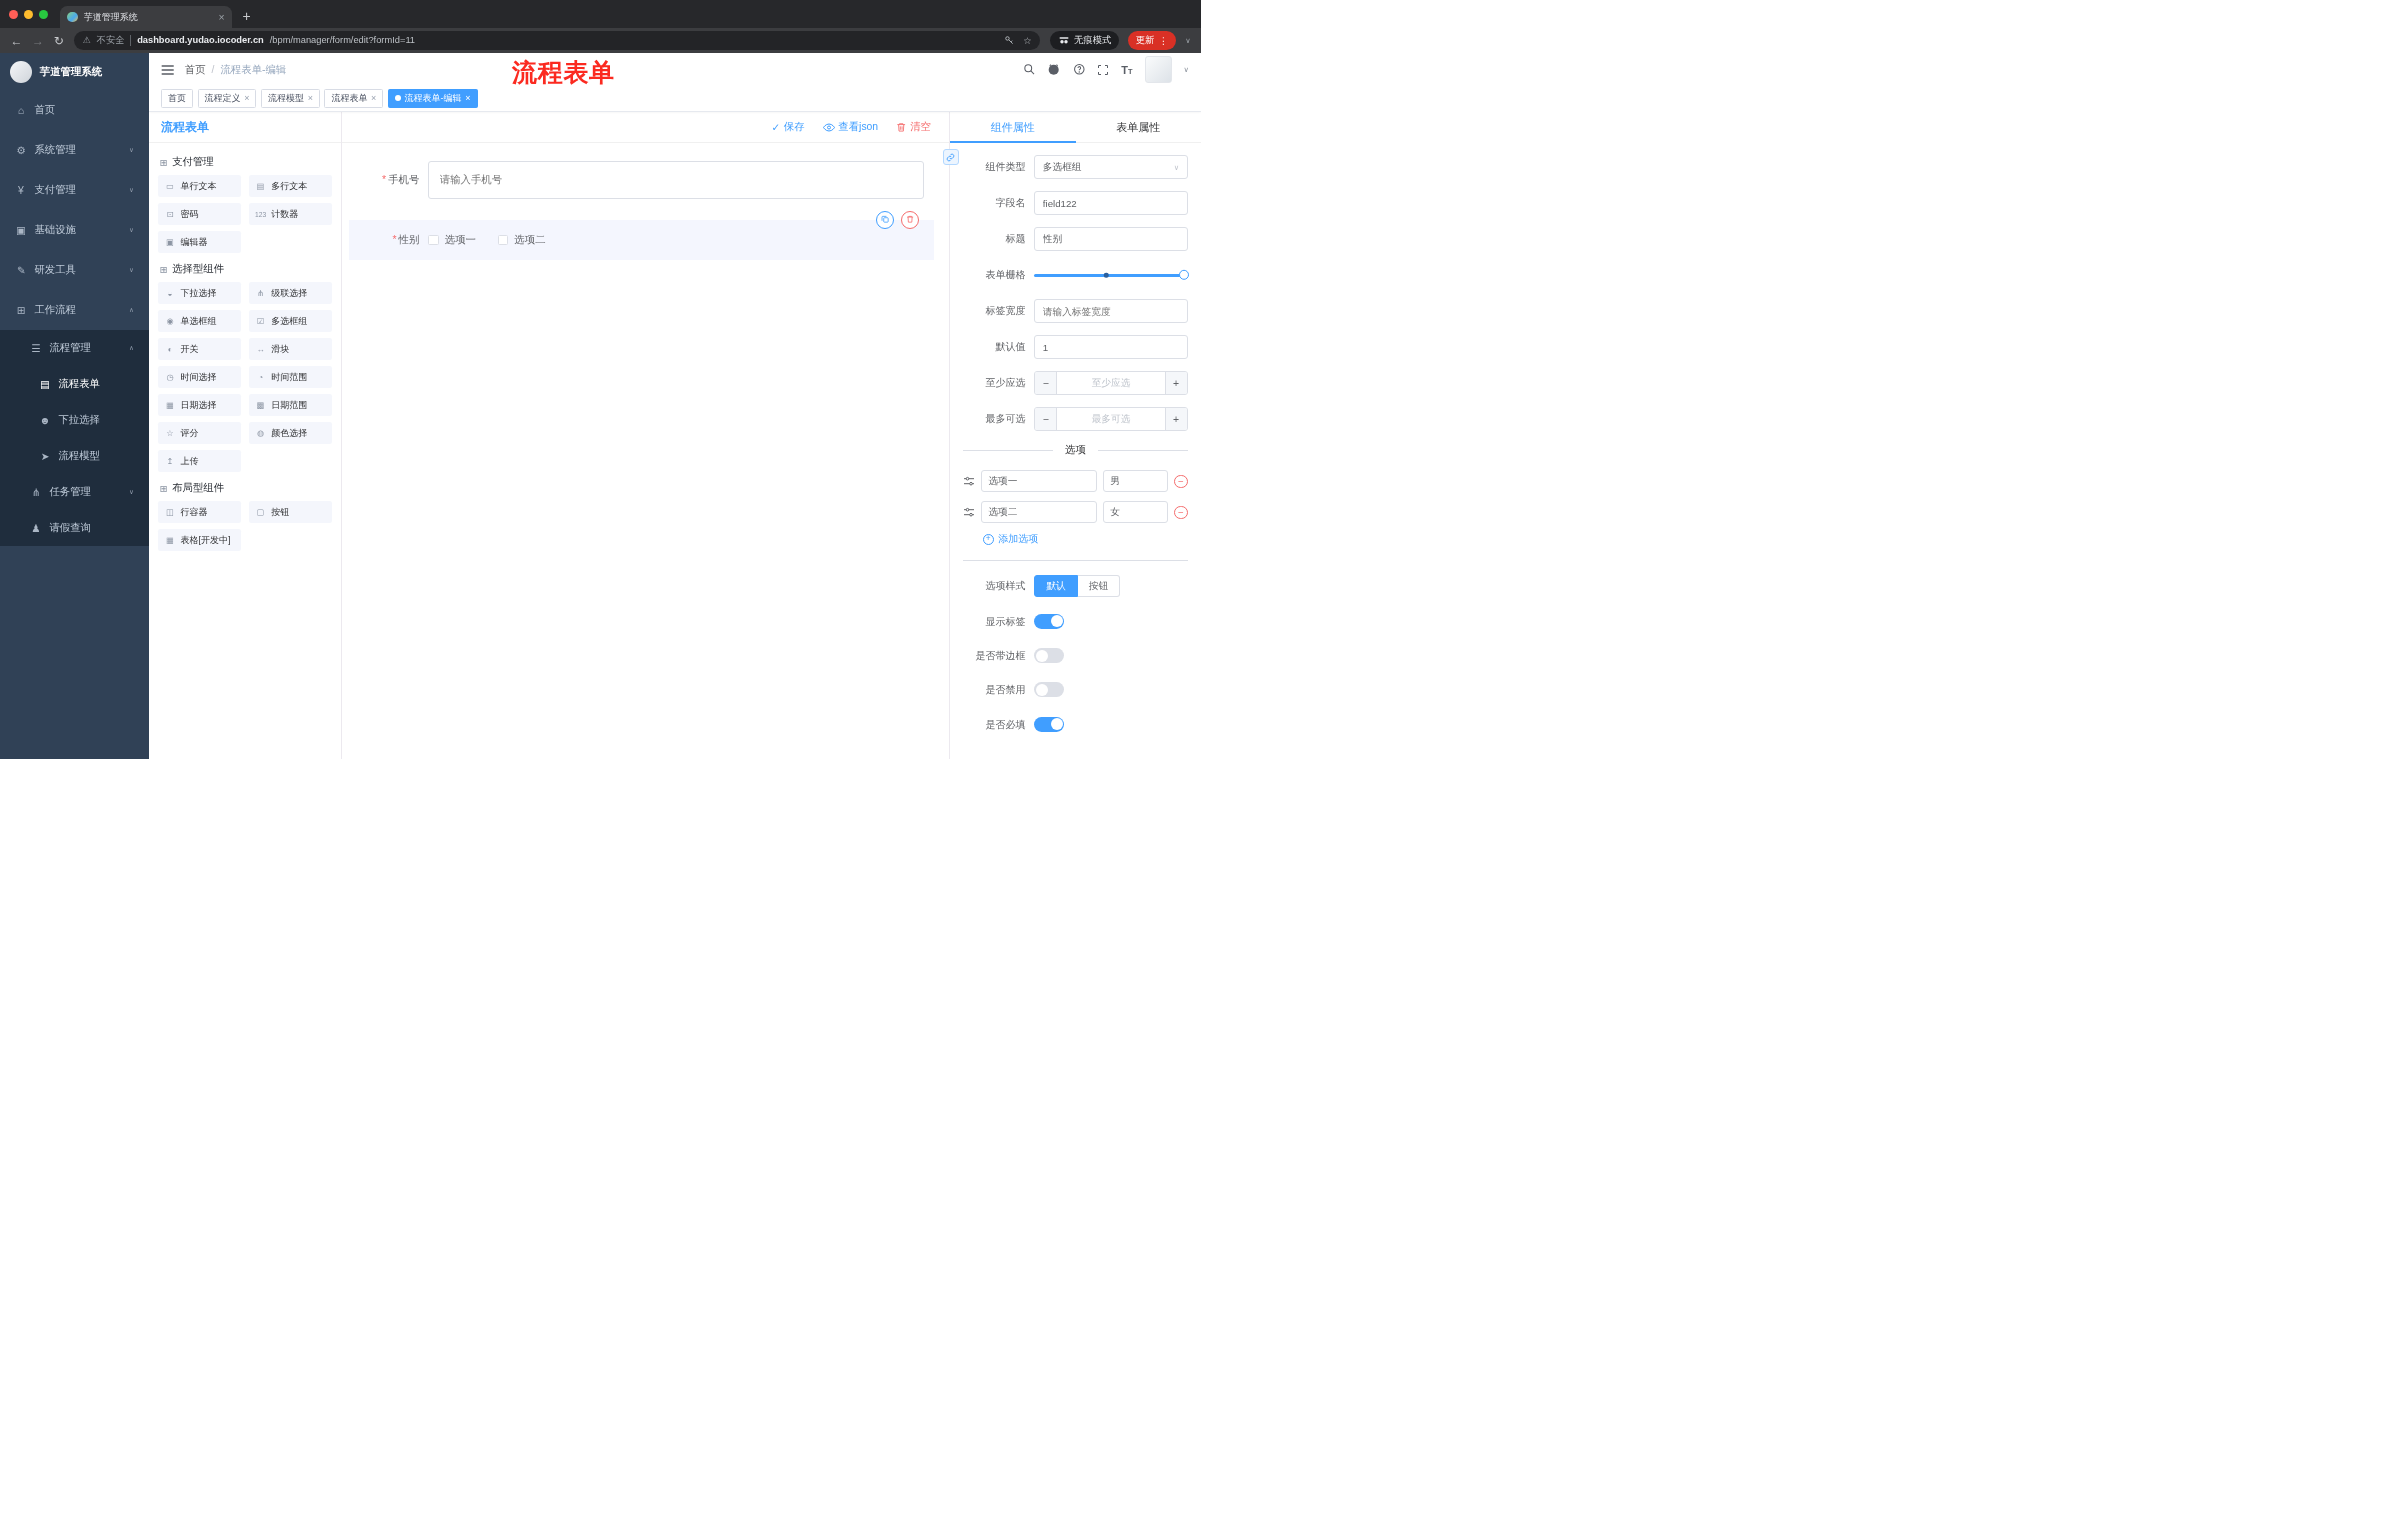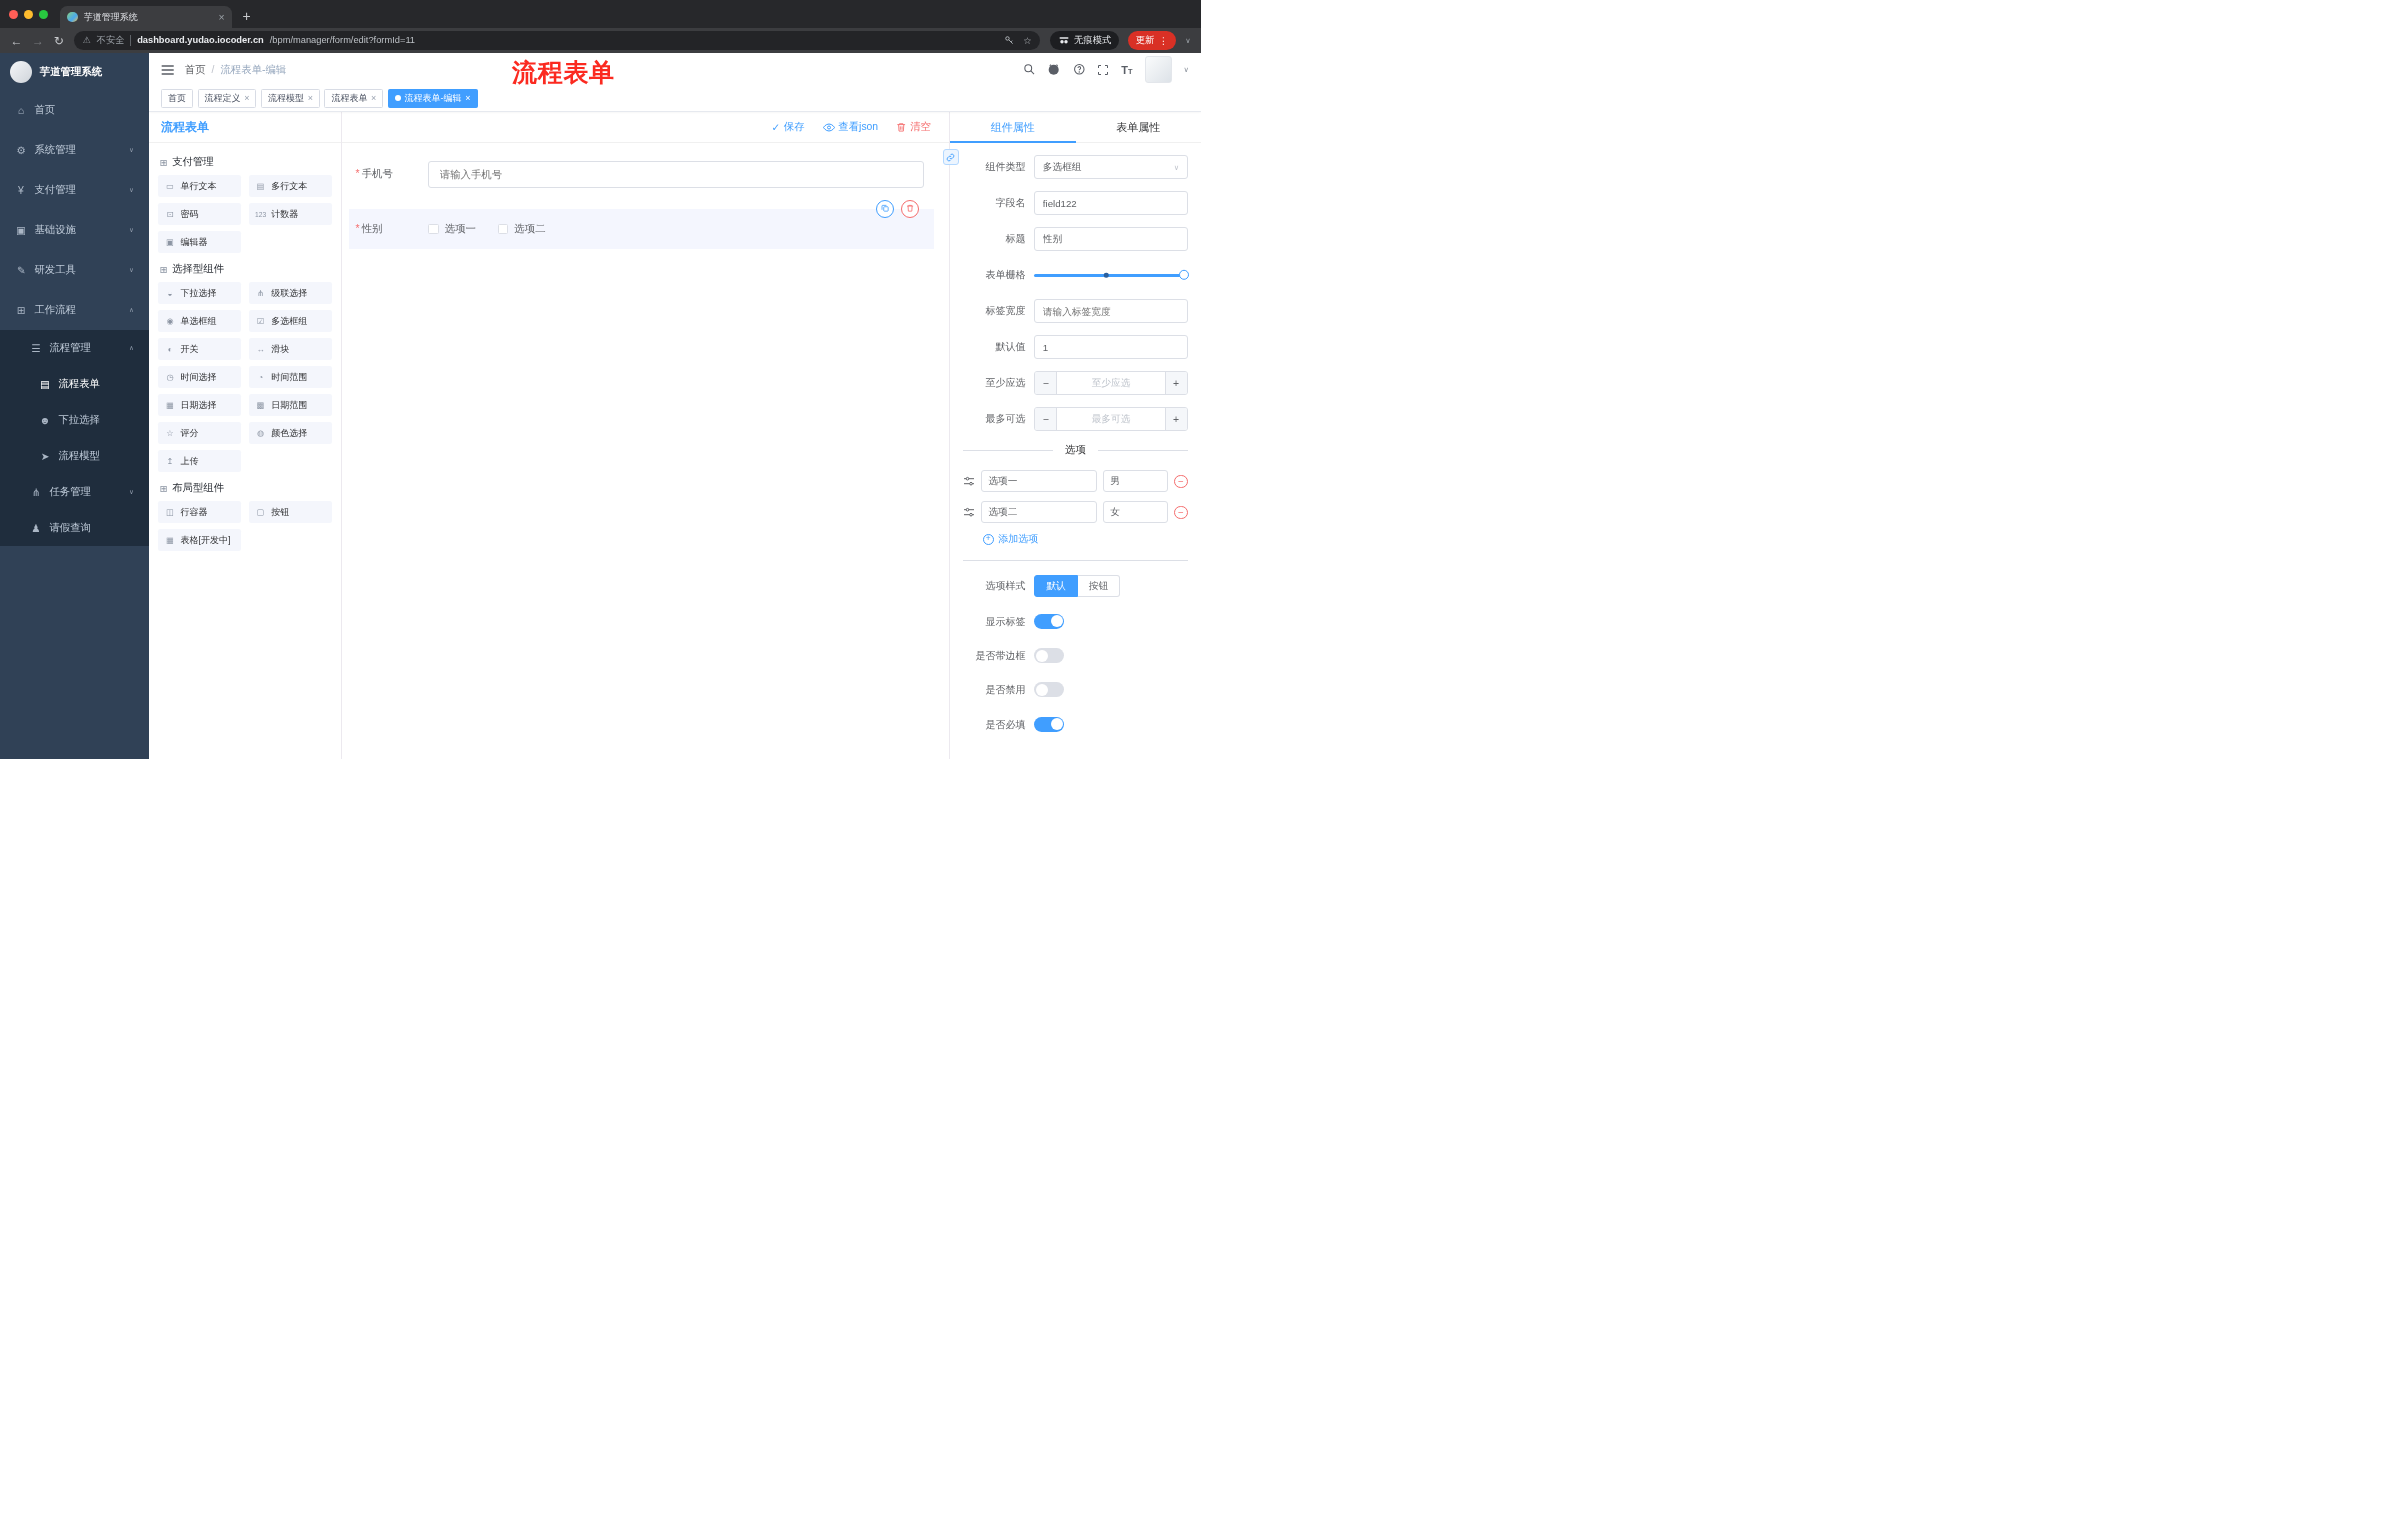--- a/index.html
+++ b/index.html
@@ -95,22 +95,22 @@
   .radio .rdot{width:10.4px;height:10.4px;border-radius:50%;border:0.7px solid #dcdfe6;background:#fff}
   .radio.sel{color:#409eff}
   .radio.sel .rdot{border:3px solid #409eff}
 
   .center{flex:1;display:flex;flex-direction:column;border-right:0.7px solid #ece9ef;min-width:0}
   .toolbar{height:31px;border-bottom:0.7px solid #f0f0f0;display:flex;align-items:center;justify-content:flex-end;gap:18px;padding-right:18px;font-size:10.4px;flex-shrink:0}
   .tool{display:flex;align-items:center;gap:3.7px;color:#409eff;cursor:pointer}
   .tool.danger{color:#f56c6c}
   .canvas{flex:1;padding:10.4px 15px 10.4px 7.4px}
   .frow{display:flex;align-items:center;padding:7.4px 6px}
-  .flabel{width:64px;font-size:10.4px;color:#606266;margin-right:9px;flex-shrink:0}
-  .phone-input{flex:1;height:27px;border:0.7px solid #dcdfe6;border-radius:3px;padding:0 10.4px;font-size:10.4px;color:#606266;outline:none;margin-right:4px}
+  .flabel{width:64px;text-align:right;font-size:10.4px;color:#606266;margin-right:9px;flex-shrink:0}
+  .phone-input{flex:1;height:38px;border:0.7px solid #dcdfe6;border-radius:3px;padding:0 10.4px;font-size:10.4px;color:#606266;outline:none;margin-right:4px}
   .frow.selected{position:relative;background:#f4f6fe;margin-top:13.4px;padding:13.4px 6px}
   .cbx{display:flex;align-items:center;gap:6px;font-size:10.4px;color:#606266;margin-right:22px;cursor:pointer}
   .cbx .cb{width:10.4px;height:10.4px;border:0.7px solid #dcdfe6;border-radius:1.5px;background:#fff}
   .row-actions{position:absolute;top:-9px;right:15px;display:flex;gap:7.4px;z-index:2}
   .act{width:18px;height:18px;border-radius:50%;background:#fff;border:0.7px solid #409eff;color:#409eff;display:flex;align-items:center;justify-content:center;cursor:pointer}
   .act.del{border-color:#f56c6c;color:#f56c6c}
 
   .right{width:251px;display:flex;flex-direction:column;position:relative;flex-shrink:0}
   .rp-tabs{height:31px;display:flex;border-bottom:0.7px solid #f0f0f0;flex-shrink:0}
   .rp-tab{flex:1;display:flex;align-items:center;justify-content:center;font-size:11px;color:#303133;cursor:pointer;position:relative}

